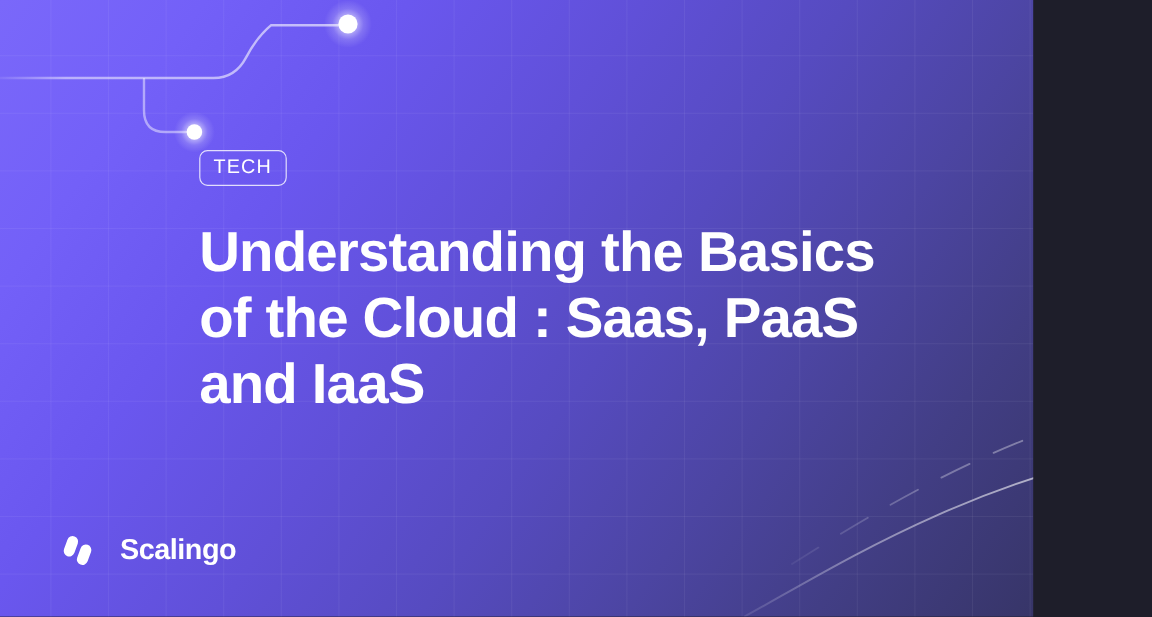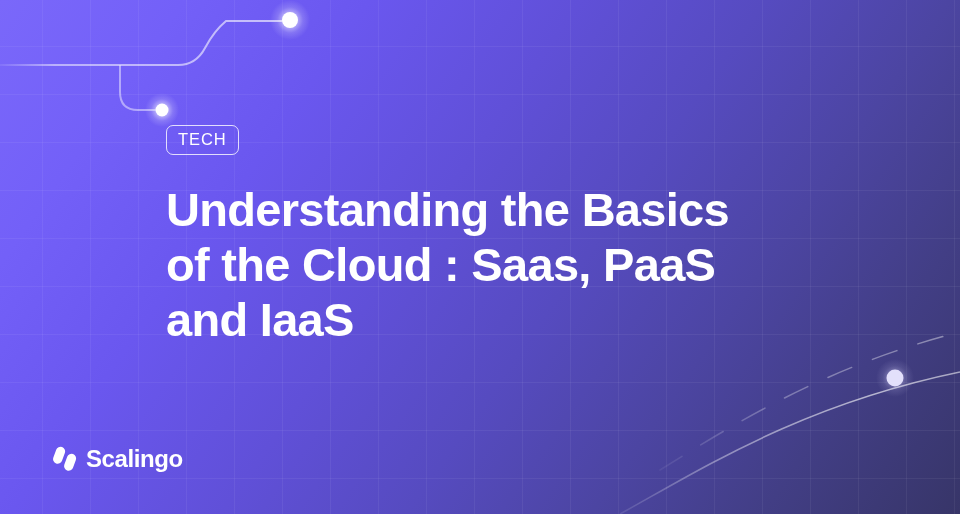--- a/index.html
+++ b/index.html
@@ -3,21 +3,21 @@
 <meta charset="utf-8">
 <title>Scalingo Blog Banner</title>
 <style>
   html, body {
     margin: 0;
     padding: 0;
     background: #1e1e2a;
   }
   #banner {
     position: relative;
-    width: 960px;
+    width: 861px;
     height: 514px;
     overflow: hidden;
     font-family: "Liberation Sans", sans-serif;
     
     background:
       linear-gradient(125deg,
         #7a68fa 0%,
         #7360f8 14%,
         #6a57ef 28%,
         #6050d8 44%,
@@ -86,21 +86,21 @@
     white-space: pre-line;
   }
 
   
   #logo {
     position: absolute;
     left: 52px;
     bottom: 38px;
     display: flex;
     align-items: center;
-    gap: 0;
+    gap: 14px;
   }
   #logo-mark {
     width: 34px;
     height: 34px;
     flex: 0 0 auto;
   }
   #logo-text {
     color: #ffffff;
     font-size: 24px;
     font-weight: bold;

